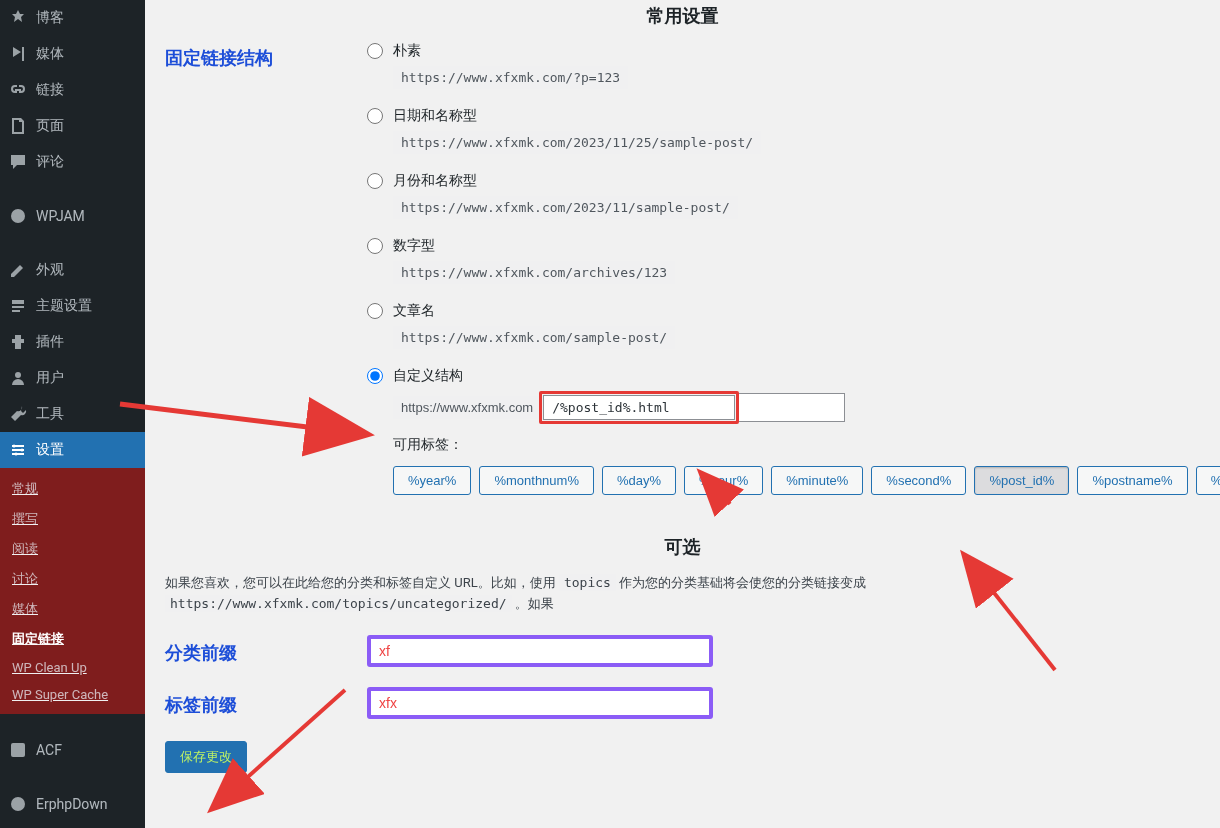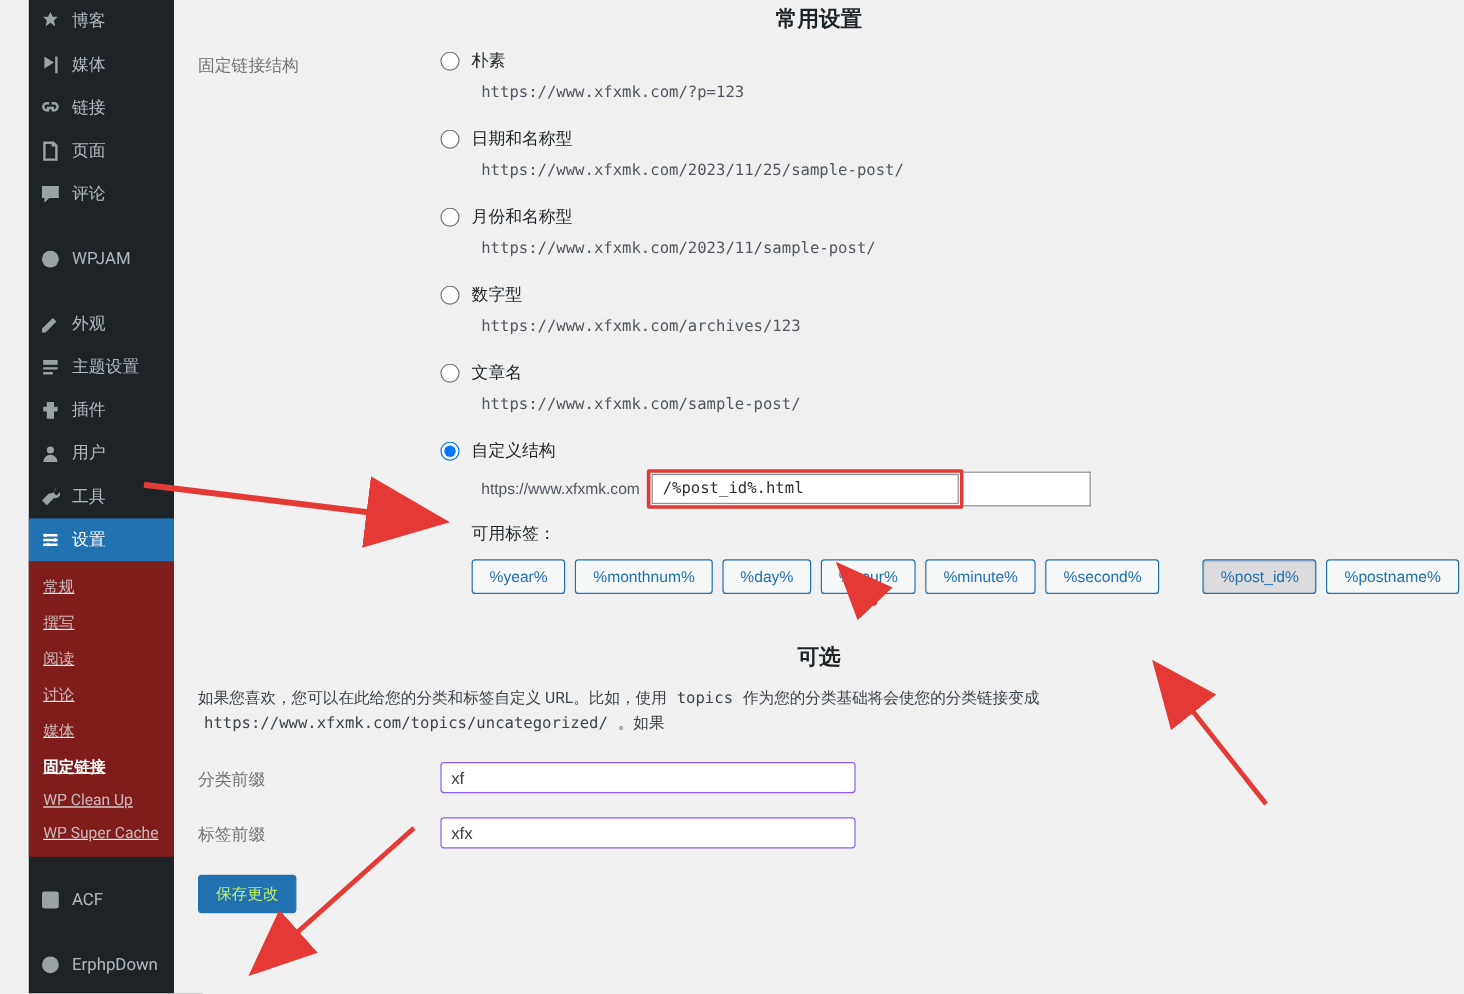--- a/index.html
+++ b/index.html
@@ -14,21 +14,20 @@
     position: relative;
   }
   
   .sidebar {
     position: absolute;
     left: 0; top: 0;
     width: 145px;
     height: 828px;
     background: #1d2327;
     color: #f0f0f1;
-    margin-left: 24px;
   }
   .menu-item {
     display: flex;
     align-items: center;
     padding: 8px 8px;
     color: rgba(240,246,252,.7);
     cursor: pointer;
     font-size: 14px;
   }
   .menu-item .icon {
@@ -90,24 +89,24 @@
     font-family: Consolas, Monaco, monospace;
     font-size: 13px;
   }
   
   .form-row {
     display: flex;
     margin-bottom: 8px;
   }
   .form-label {
     width: 202px;
-    font-weight: 400;
-    color: #737373;
+    font-weight: 700;
+    color: #1d4ed8;
     padding-top: 4px;
-    font-size: 14px;
+    font-size: 18px;
     flex-shrink: 0;
   }
   .form-field { flex: 1; }
   .radio-row {
     display:flex;
     align-items:center;
     margin-bottom: 6px;
   }
   .radio-row input[type=radio] {
     width: 16px; height: 16px;
@@ -144,21 +143,21 @@
     border: none;
   }
   .custom-input-highlight {
     border: 3px solid #e53935;
     padding: 1px;
     margin-left: -2px;
     border-radius: 2px;
     display:inline-block;
   }
   .custom-input {
-    width: 256px;
+    width: 192px;
     padding: 4px 8px;
     font-family: Consolas, Monaco, monospace;
     font-size: 13px;
     border: 1px solid #8c8f94;
     background: #fff;
     color: #2c3338;
     outline: none;
   }
   .custom-input-tail {
     width: 106px;
@@ -188,30 +187,29 @@
     padding: 6px 14px;
     font-size: 13px;
     border-radius: 3px;
     cursor:pointer;
     white-space: nowrap;
   }
   .tag-btn.active {
     background: #dcdcde;
     color: #2271b1;
     box-shadow: inset 0 1px 2px rgba(0,0,0,.2);
-    margin-left: 28px;
   }
   .text-input {
     width: 346px;
     padding: 4px 8px;
     font-size: 14px;
-    border: 1px solid #8b5cf6;
+    border: 4px solid #8b5cf6;
     border-radius: 3px;
     background:#fff;
-    color:#404040;
+    color:#ef4444;
   }
   .save-btn {
     background: #2271b1;
     color: #bef264;
     border: 1px solid #2271b1;
     padding: 6px 14px;
     font-size: 13px;
     border-radius: 3px;
     cursor:pointer;
     margin-top: 14px;

